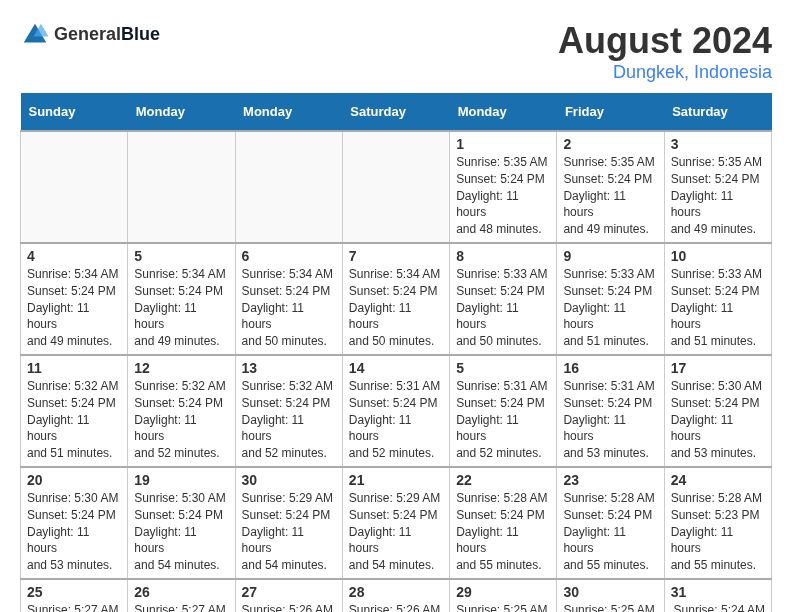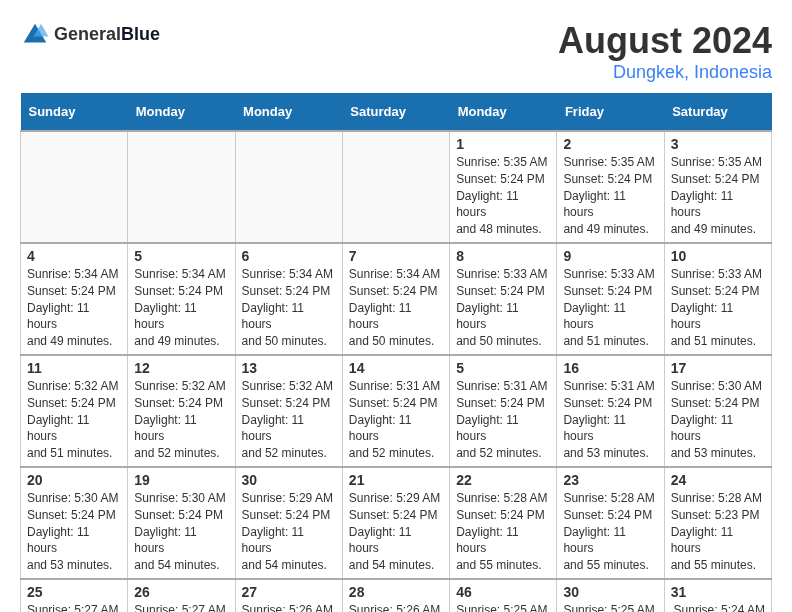--- a/index.html
+++ b/index.html
@@ -323,21 +323,21 @@
 and 56 minutes.</div>
         </td>
         <td>
           <span class="day-num">28</span>
           <div class="day-info" style="white-space: pre-line;">Sunrise: 5:26 AM
 Sunset: 5:23 PM
 Daylight: 11 hours
 and 57 minutes.</div>
         </td>
         <td>
-          <span class="day-num">46</span>
+          <span class="day-num">29</span>
           <div class="day-info" style="white-space: pre-line;">Sunrise: 5:25 AM
 Sunset: 5:23 PM
 Daylight: 11 hours
 and 57 minutes.</div>
         </td>
         <td>
           <span class="day-num">30</span>
           <div class="day-info" style="white-space: pre-line;">Sunrise: 5:25 AM
 Sunset: 5:23 PM
 Daylight: 11 hours

